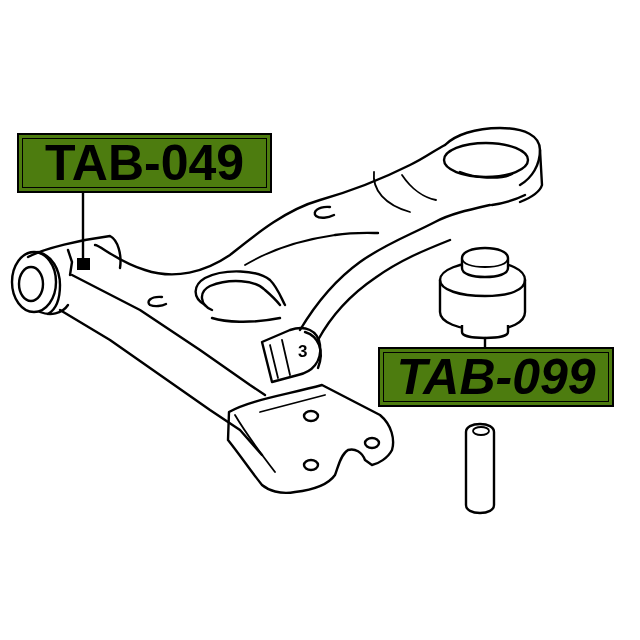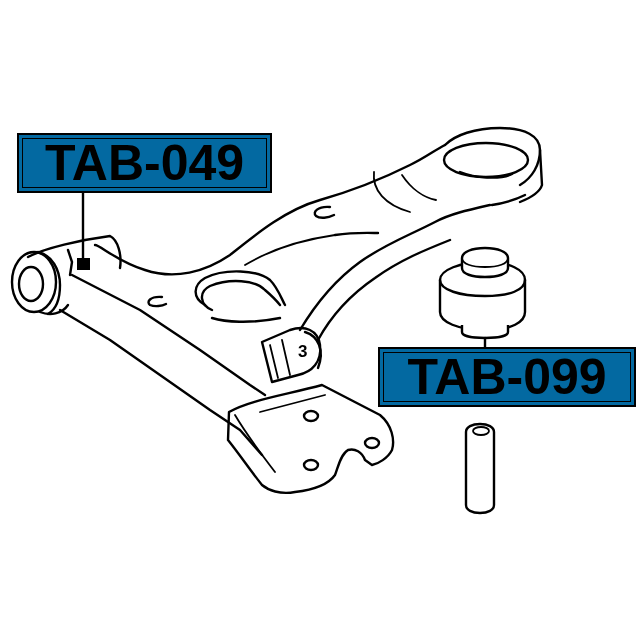--- a/index.html
+++ b/index.html
@@ -3,30 +3,30 @@
 <meta charset="utf-8">
 <style>
   html, body { margin:0; padding:0; background:#ffffff; }
   #canvas { position:relative; width:640px; height:640px; background:#ffffff; overflow:hidden; }
   svg.drawing { position:absolute; left:0; top:0; width:640px; height:640px; }
   .ln { fill:none; stroke:#000; stroke-width:2.4; stroke-linecap:round; stroke-linejoin:round; }
   .ln-thin { fill:none; stroke:#000; stroke-width:1.8; stroke-linecap:round; stroke-linejoin:round; }
   .fillw { fill:#fff; stroke:#000; stroke-width:2.4; stroke-linejoin:round; }
   .label-box {
     position:absolute; box-sizing:border-box;
-    border:2px solid #000; background:#0369a1;
+    border:2px solid #000; background:#4d7c0f;
     display:flex; align-items:center; justify-content:center;
     font-family:"Liberation Sans", sans-serif; font-weight:bold; color:#000;
     letter-spacing:0px; line-height:1;
   }
   .label-box::before {
     content:""; position:absolute; inset:3px; border:1px solid #000; pointer-events:none;
   }
   #label-1 { left:17px; top:133px; width:255px; height:60px; font-size:50px; }
-  #label-2 { left:378px; top:347px; width:258px; height:60px; font-size:50px; }
+  #label-2 { left:378px; top:347px; width:236px; height:60px; font-size:50px;font-style:italic; }
   .callout-num { font-family:"Liberation Sans", sans-serif; font-size:17px; font-weight:bold; }
 </style>
 </head>
 <body>
 
 <div id="canvas">
 
   <svg class="drawing" viewBox="0 0 640 640">
 
     <g>

